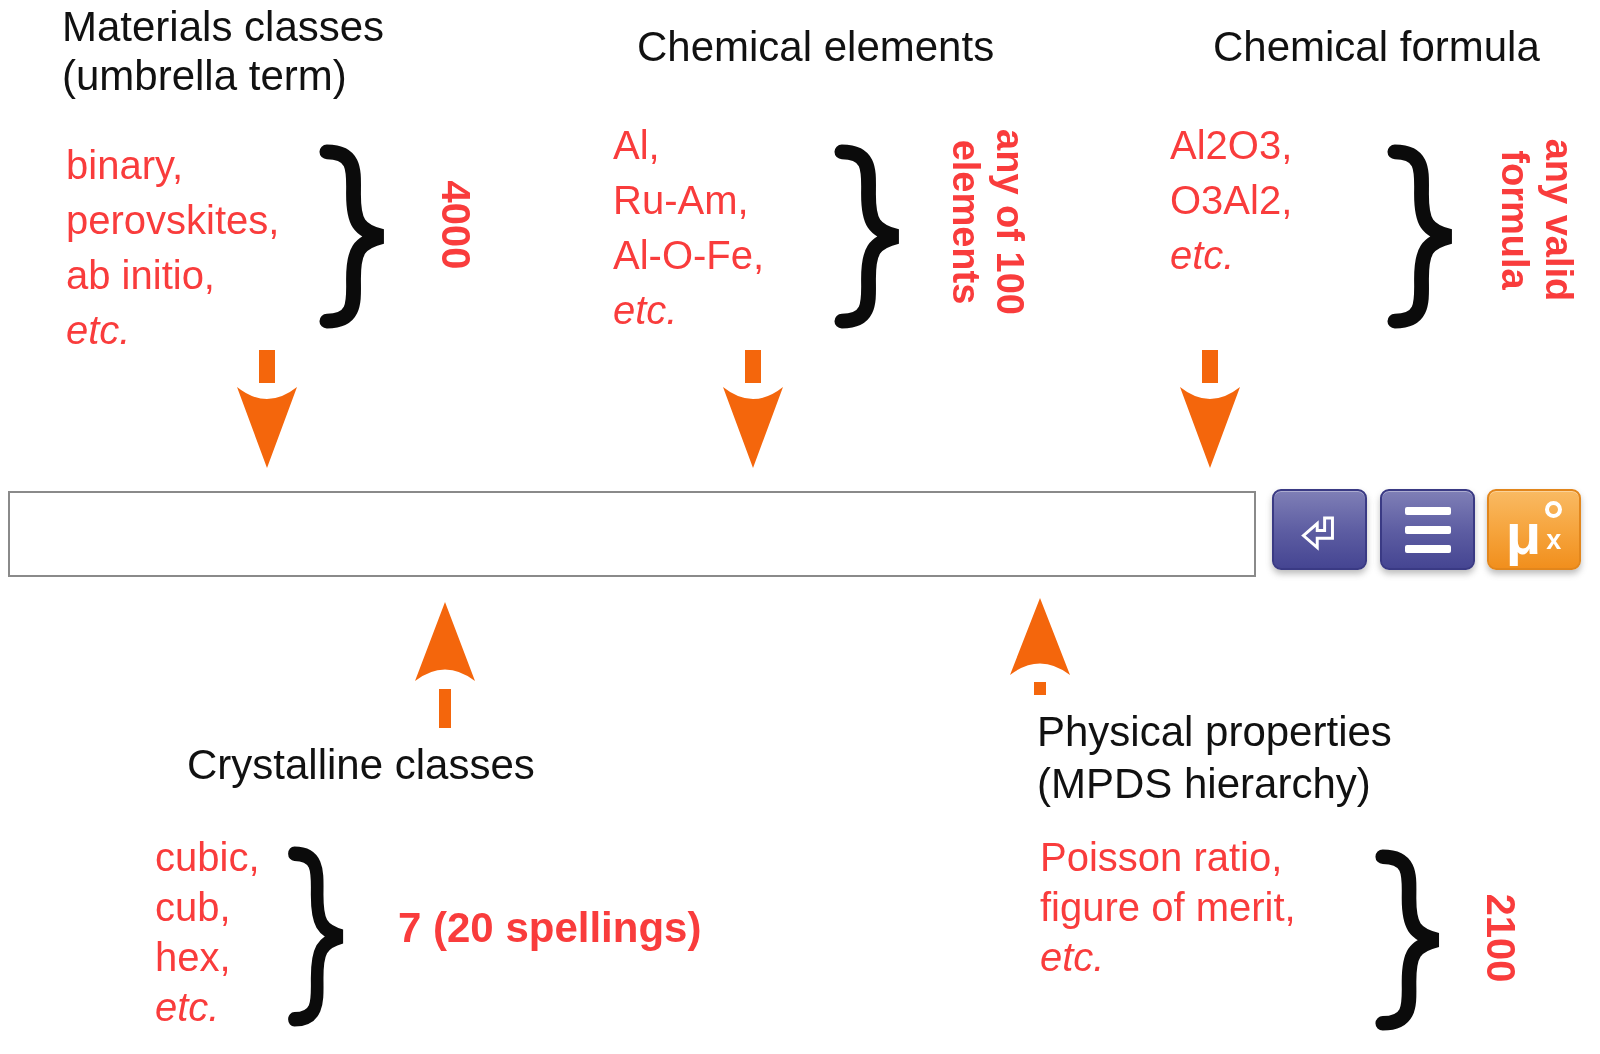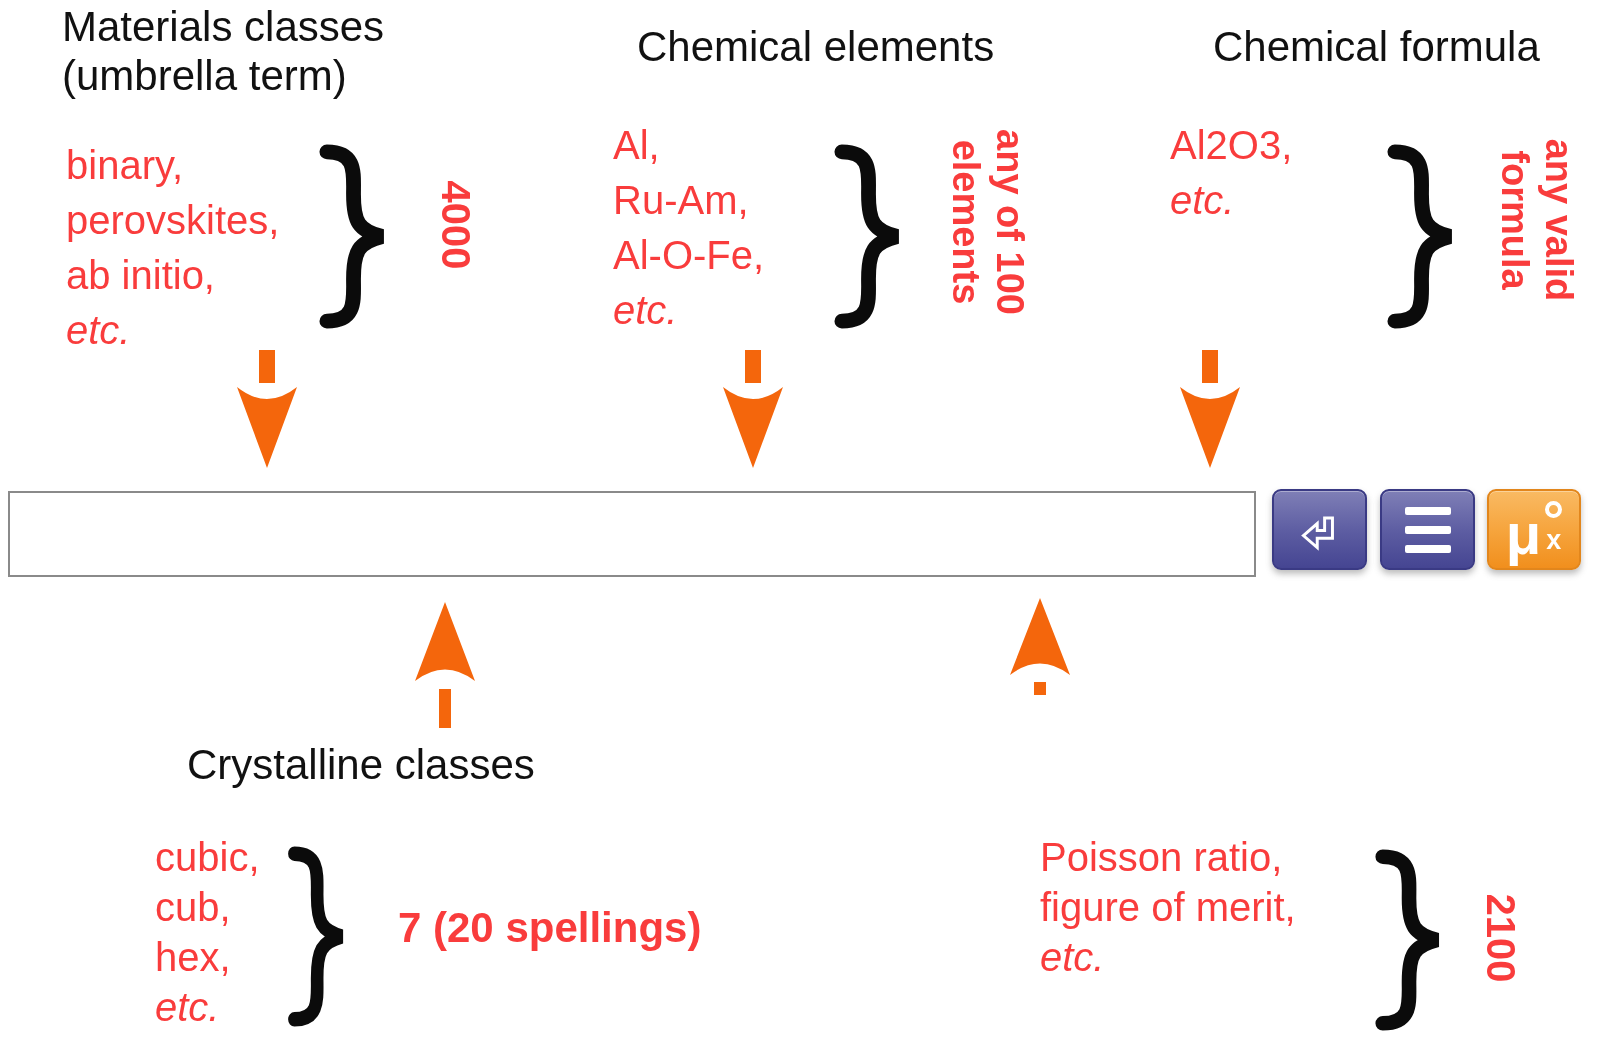--- a/index.html
+++ b/index.html
@@ -86,35 +86,40 @@
   </div>
   <div class="heading" id="h-elements">
     <div>Chemical elements</div>
   </div>
   <div class="heading" id="h-formula">
     <div>Chemical formula</div>
   </div>
   <div class="heading" id="h-crystalline">
     <div>Crystalline classes</div>
   </div>
+  <div class="heading" id="h-physical">
+    <div>Physical properties</div>
+    <div>(MPDS hierarchy)</div>
+  </div>
 
   <div class="examples" id="ex-materials">
     <div class="line">binary,</div>
     <div class="line">perovskites,</div>
     <div class="line">ab initio,</div>
     <div class="line">etc.</div>
   </div>
   <div class="examples" id="ex-elements">
     <div class="line">Al,</div>
     <div class="line">Ru-Am,</div>
     <div class="line">Al-O-Fe,</div>
     <div class="line">etc.</div>
   </div>
   <div class="examples" id="ex-formula">
     <div class="line">Al2O3,</div>
+    <div class="line">O3Al2,</div>
     <div class="line">etc.</div>
   </div>
   <div class="examples" id="ex-crystalline">
     <div class="line">cubic,</div>
     <div class="line">cub,</div>
     <div class="line">hex,</div>
     <div class="line">etc.</div>
   </div>
   <div class="examples" id="ex-physical">
     <div class="line">Poisson ratio,</div>

